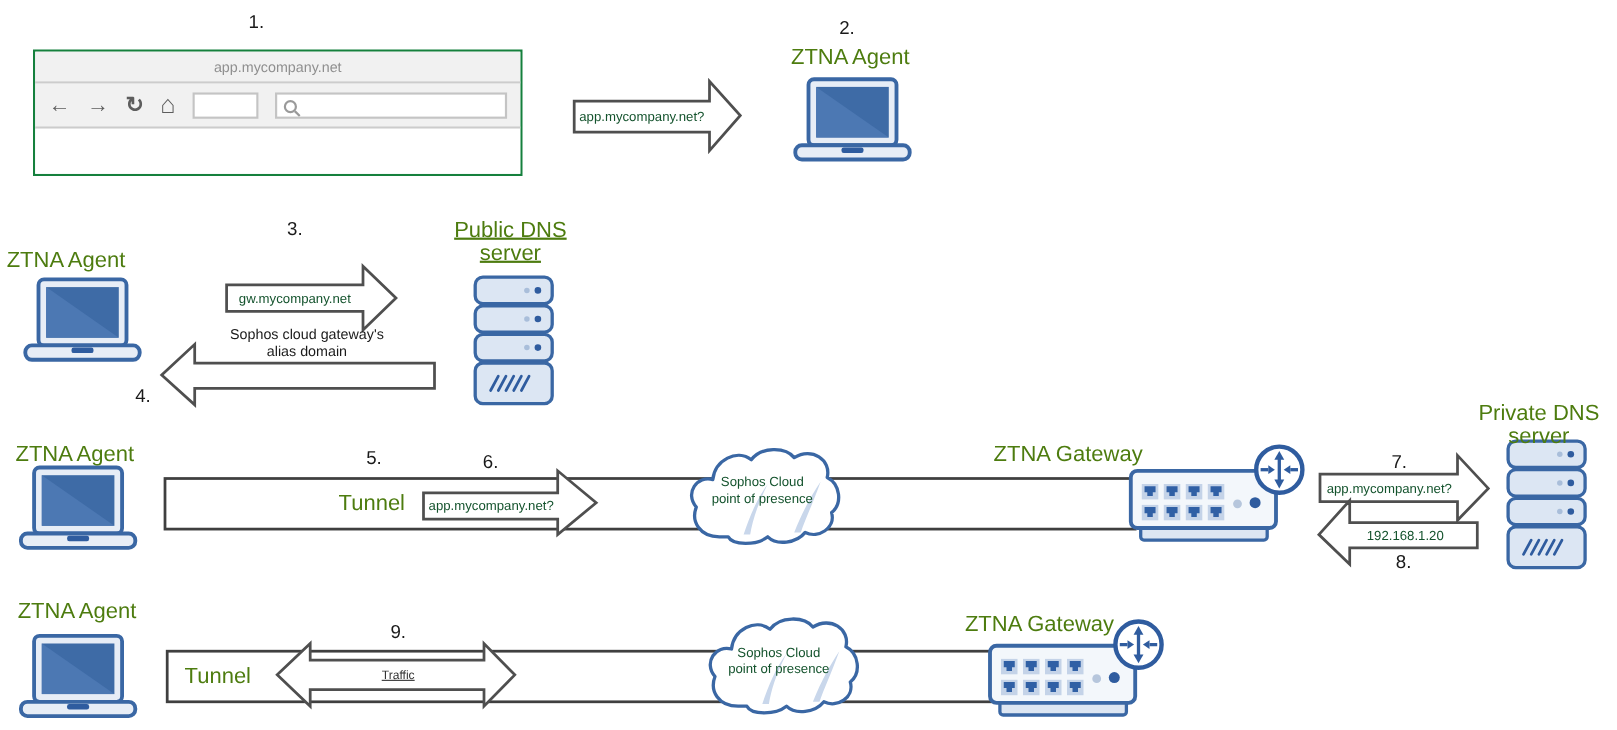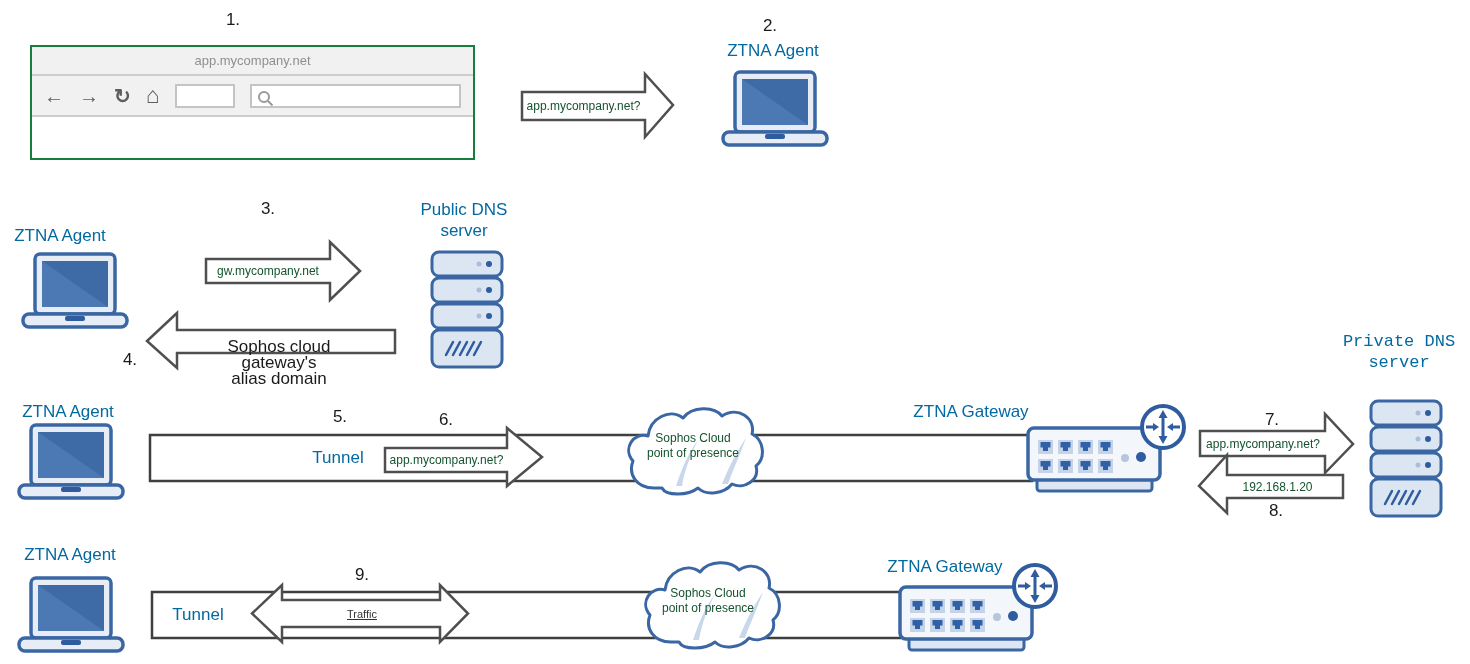--- a/index.html
+++ b/index.html
@@ -1,21 +1,21 @@
 <!DOCTYPE html>
 <html><head>
 <meta charset="utf-8">
 <style>
   html,body{margin:0;padding:0;background:#ffffff;}
   .canvas{position:relative;width:1470px;height:664px;background:#ffffff;overflow:hidden;
           font-family:"Liberation Sans", sans-serif;color:#1a1a1a;}
   .shapes{position:absolute;left:0;top:0;}
   .lbl{position:absolute;text-align:center;white-space:pre-line;}
   .step{font-size:17px;color:#1a1a1a;}
-  .node{font-size:17px;color:#0369a1;}
+  .node{font-size:20px;color:#4d7c0f;}
   .msg{font-size:12px;color:#14532d;}
   .small{font-size:11px;color:#333;}
   
   .browser{position:absolute;left:30px;top:45px;width:445px;height:115px;
            border:2px solid #15803d;background:#ffffff;box-sizing:border-box;}
   .browser .titlebar{height:27px;background:#f1f1f1;border-bottom:2px solid #cccccc;
            display:flex;align-items:center;justify-content:center;
            font-size:13px;color:#8f8f8f;}
   .browser .toolbar{height:39px;background:#f1f1f1;border-bottom:2px solid #cccccc;
            display:flex;align-items:center;gap:15px;padding:0 12px;}
@@ -151,40 +151,40 @@
   </div>
 
   <div class="lbl step" style="left:218px;top:10px;width:30px;">1.</div>
   <div class="lbl step" style="left:750px;top:16px;width:40px;">2.</div>
   <div class="lbl node" style="left:713px;top:41px;width:120px;">ZTNA Agent</div>
   <div class="lbl msg" style="left:523px;top:95px;width:121px;line-height:22px;">app.mycompany.net?</div>
 
   <div class="lbl step" style="left:248px;top:199px;width:40px;">3.</div>
   <div class="lbl node" style="left:0px;top:226px;width:120px;">ZTNA Agent</div>
   <div class="lbl msg" style="left:207px;top:260px;width:122px;line-height:23px;">gw.mycompany.net</div>
-  <div class="lbl node" style="left:408px;top:199px;width:112px;line-height:21px;">Public DNS
+  <div class="lbl node" style="left:408px;top:199px;width:112px;line-height:21px;text-decoration:underline;">Public DNS
 server</div>
-  <div class="lbl" style="left:198px;top:296px;width:162px;font-size:17px;line-height:16px;margin-top:43px;">Sophos cloud gateway's
+  <div class="lbl" style="left:198px;top:296px;width:162px;font-size:13px;line-height:16px;">Sophos cloud gateway's
 alias domain</div>
   <div class="lbl step" style="left:112px;top:350px;width:36px;">4.</div>
 
 
   <div class="lbl node" style="left:8px;top:402px;width:120px;">ZTNA Agent</div>
   <div class="lbl step" style="left:322px;top:407px;width:36px;">5.</div>
   <div class="lbl node" style="left:304px;top:447px;width:68px;line-height:22px;">Tunnel</div>
   <div class="lbl step" style="left:428px;top:410px;width:36px;">6.</div>
   <div class="lbl msg" style="left:386px;top:449px;width:121px;line-height:23px;">app.mycompany.net?</div>
   <div class="lbl msg" style="left:628px;top:431px;width:130px;line-height:15px;">Sophos Cloud
 point of presence</div>
   <div class="lbl node" style="left:896px;top:402px;width:150px;">ZTNA Gateway</div>
   <div class="lbl step" style="left:1252px;top:410px;width:40px;">7.</div>
   <div class="lbl msg" style="left:1201px;top:432px;width:124px;line-height:24px;">app.mycompany.net?</div>
   <div class="lbl msg" style="left:1220px;top:476px;width:115px;line-height:22px;">192.168.1.20</div>
   <div class="lbl step" style="left:1258px;top:501px;width:36px;">8.</div>
-  <div class="lbl node" style="left:1342px;top:331px;width:114px;line-height:21px;font-family:Liberation Mono, monospace;">Private DNS
+  <div class="lbl node" style="left:1342px;top:366px;width:114px;line-height:21px;">Private DNS
 server</div>
 
   <div class="lbl node" style="left:10px;top:545px;width:120px;">ZTNA Agent</div>
   <div class="lbl node" style="left:166px;top:604px;width:64px;line-height:22px;">Tunnel</div>
   <div class="lbl step" style="left:344px;top:565px;width:36px;">9.</div>
   <div class="lbl small" style="left:330px;top:606px;width:64px;line-height:17px;text-decoration:underline;">Traffic</div>
   <div class="lbl msg" style="left:645px;top:586px;width:126px;line-height:15px;">Sophos Cloud
 point of presence</div>
   <div class="lbl node" style="left:870px;top:557px;width:150px;">ZTNA Gateway</div>
 

